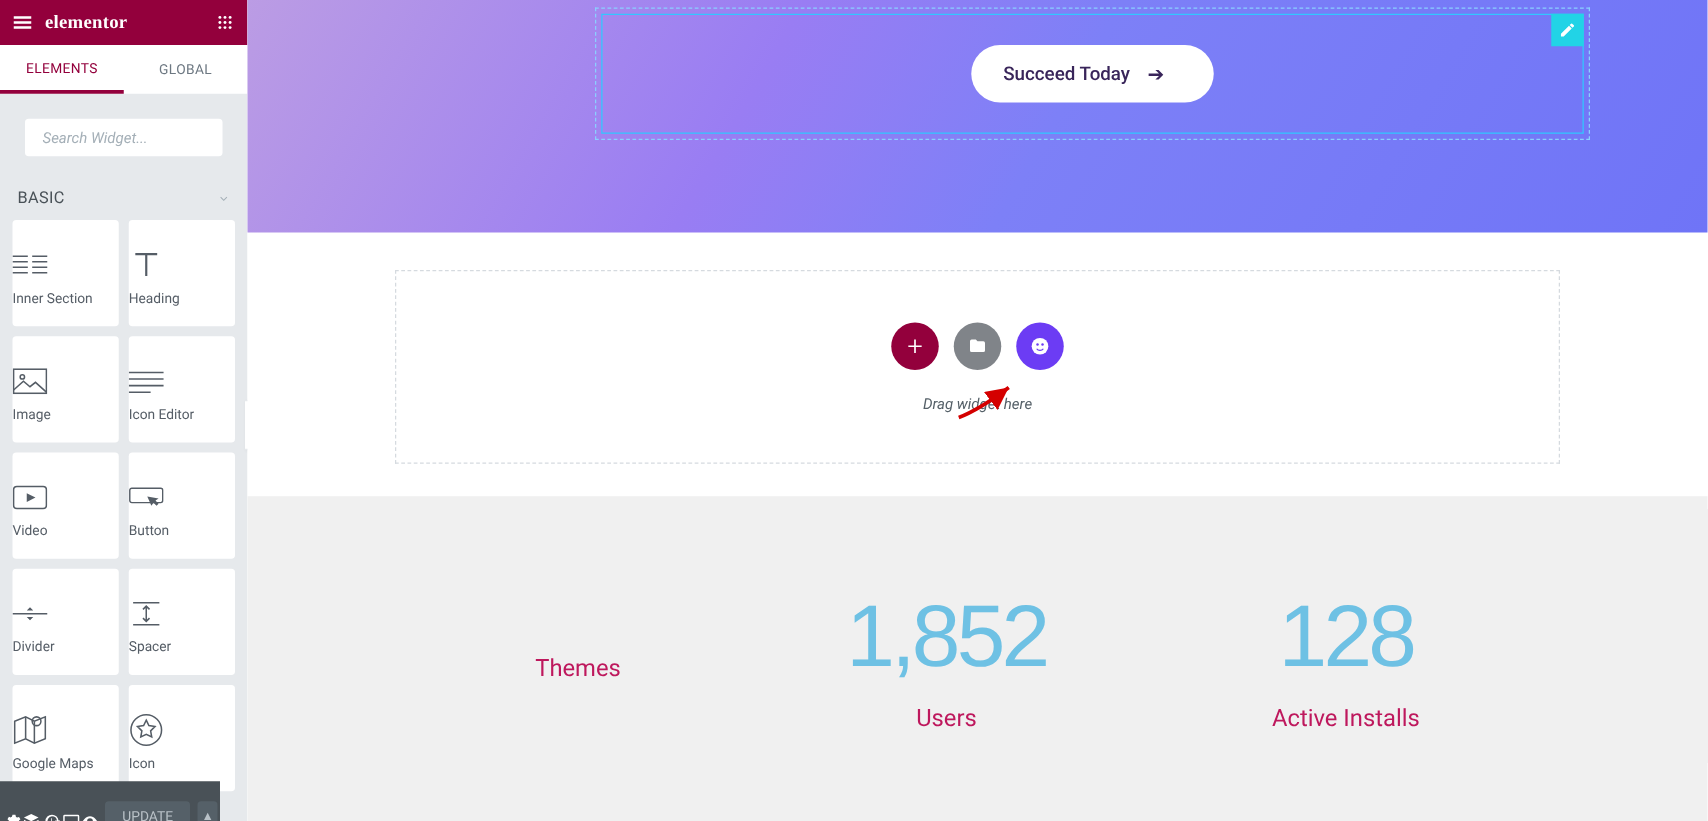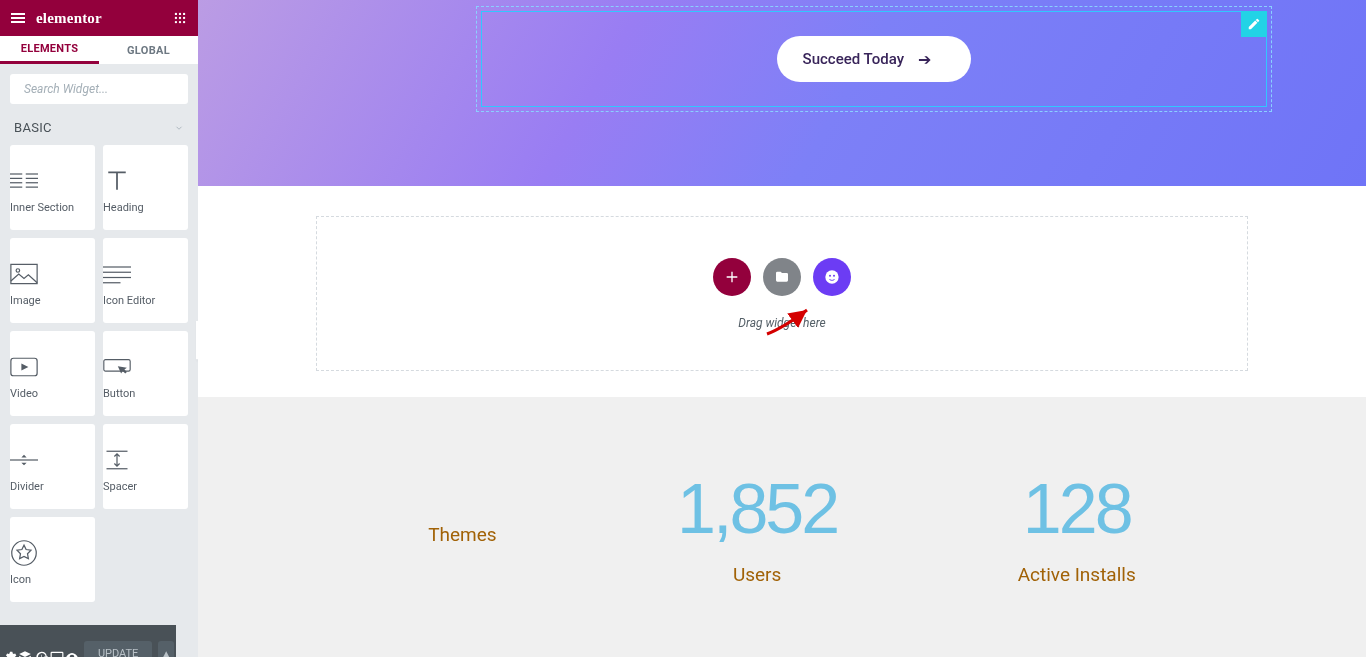--- a/index.html
+++ b/index.html
@@ -8,25 +8,25 @@
 
 .sidebar { position:absolute; left:0; top:0; width:198px; height:657px; background:#e6e9ec; display:flex; flex-direction:column; }
 
 .sb-header { height:36px; background:#93003c; color:#fff; display:flex; align-items:center; }
 .sb-hamburger { width:36px; height:36px; display:flex; align-items:center; justify-content:center; cursor:pointer; }
 .sb-hamburger div { width:14px; height:2px; background:#fff; box-shadow:0 -4px 0 #fff,0 4px 0 #fff; }
 .sb-title { flex:1; font-size:15px; font-weight:700; letter-spacing:.2px; font-family:Liberation Serif, serif; }
 .sb-dots   { width:36px; height:36px; display:flex; align-items:center; justify-content:center; cursor:pointer; }
 .sb-dots svg{width:14px;height:14px;fill:#fff;}
 
-.sb-tabs { display:flex; height:28px; background:#fff; font-size:11px; font-weight:700; color:#6d7882; }
+.sb-tabs { display:flex; height:39px; background:#fff; font-size:11px; font-weight:400; color:#6d7882; }
 .sb-tab  { flex:1; display:flex; align-items:center; justify-content:center; cursor:pointer; letter-spacing:.3px; }
 .sb-tab.active{ color:#93003c; border-bottom:3px solid #93003c; }
 
-.sb-search { padding:10px; }
+.sb-search { padding:20px; }
 .sb-search-box { display:flex; align-items:center; background:#fff; border-radius:3px; height:30px; padding:0 8px; color:#a4afb7; }
 .sb-search-box input { flex:1; border:none; outline:none; font-size:12px; font-style:italic; color:#666; background:transparent; }
 .sb-search-box input::placeholder{color:#a4afb7; font-style:italic;}
 .sb-search-box svg{width:12px;height:12px;fill:#a4afb7;margin-right:6px;}
 
 .sb-group-head{ display:flex; align-items:center; justify-content:space-between; padding:6px 14px 10px; font-size:13px; color:#495157; letter-spacing:.3px; cursor:pointer;}
 .sb-group-head svg{width:10px;height:10px;fill:#a4afb7;}
 
 .sb-widgets{ display:grid; grid-template-columns:1fr 1fr; gap:8px; padding:0 10px; }
 .sb-widget { background:#fff; border-radius:3px; height:85px; display:flex; flex-direction:column; align-items:flex-start; justify-content:center; cursor:grab; }
@@ -65,21 +65,21 @@
 .ns-btn.ai{background:#6c3cf4;}
 .ns-btn svg{width:16px;height:16px;fill:#fff;}
 .ns-hint{font-size:12px;color:#556068;font-style:italic;}
 .arrow-annot{position:absolute;left:48%;top:58%;width:50px;height:30px;pointer-events:none;}
 .arrow-annot svg{width:50px;height:32px;}
 
 
 .stats{ position:absolute; left:0; bottom:0; width:100%; height:260px; background:#f0f0f0; display:flex; justify-content:space-around; align-items:center; padding:0 140px; }
 .stat{text-align:center;}
 .stat .num{ font-size:70px; font-weight:200; color:#6ec1e4; letter-spacing:-3px; font-family:"Helvetica Neue",Arial,sans-serif;}
-.stat .cap{ font-size:19px; color:#a16207; margin-top:14px;}
+.stat .cap{ font-size:19px; color:#be185d; margin-top:14px;}
 
 
 .sb-widget svg{width:28px;height:28px;stroke:#555d66;fill:none;stroke-width:1.4;}
 </style>
 </head>
 <body>
 
 <aside class="sidebar">
 
   <div class="sb-header">
@@ -201,20 +201,30 @@
           <svg viewBox="0 0 32 24">
             <line x1="4" y1="2" x2="28" y2="2"></line>
             <line x1="4" y1="22" x2="28" y2="22"></line>
             <path d="M16 5v14M13 8l3-3 3 3M13 16l3 3 3-3"></path>
           </svg>
         </div>
       <div class="lbl">Spacer</div>
     </div>
     <div class="sb-widget">
       <div class="ic">
+          <svg viewBox="0 0 32 28">
+            <path d="M2 6l10-4 8 4 10-4v20l-10 4-8-4-10 4z"></path>
+            <path d="M12 2v20M20 6v20"></path>
+            <circle cx="22" cy="6" r="4"></circle>
+          </svg>
+        </div>
+      <div class="lbl">Google Maps</div>
+    </div>
+    <div class="sb-widget">
+      <div class="ic">
           <svg viewBox="0 0 32 32">
             <circle cx="16" cy="16" r="14"></circle>
             <path d="M16 7l2.4 5 5.6.8-4 4 1 5.6L16 20l-5 2.4 1-5.6-4-4 5.6-.8z"></path>
           </svg>
         </div>
       <div class="lbl">Icon</div>
     </div>
   </div>
 
   <div class="sb-collapse"></div>

